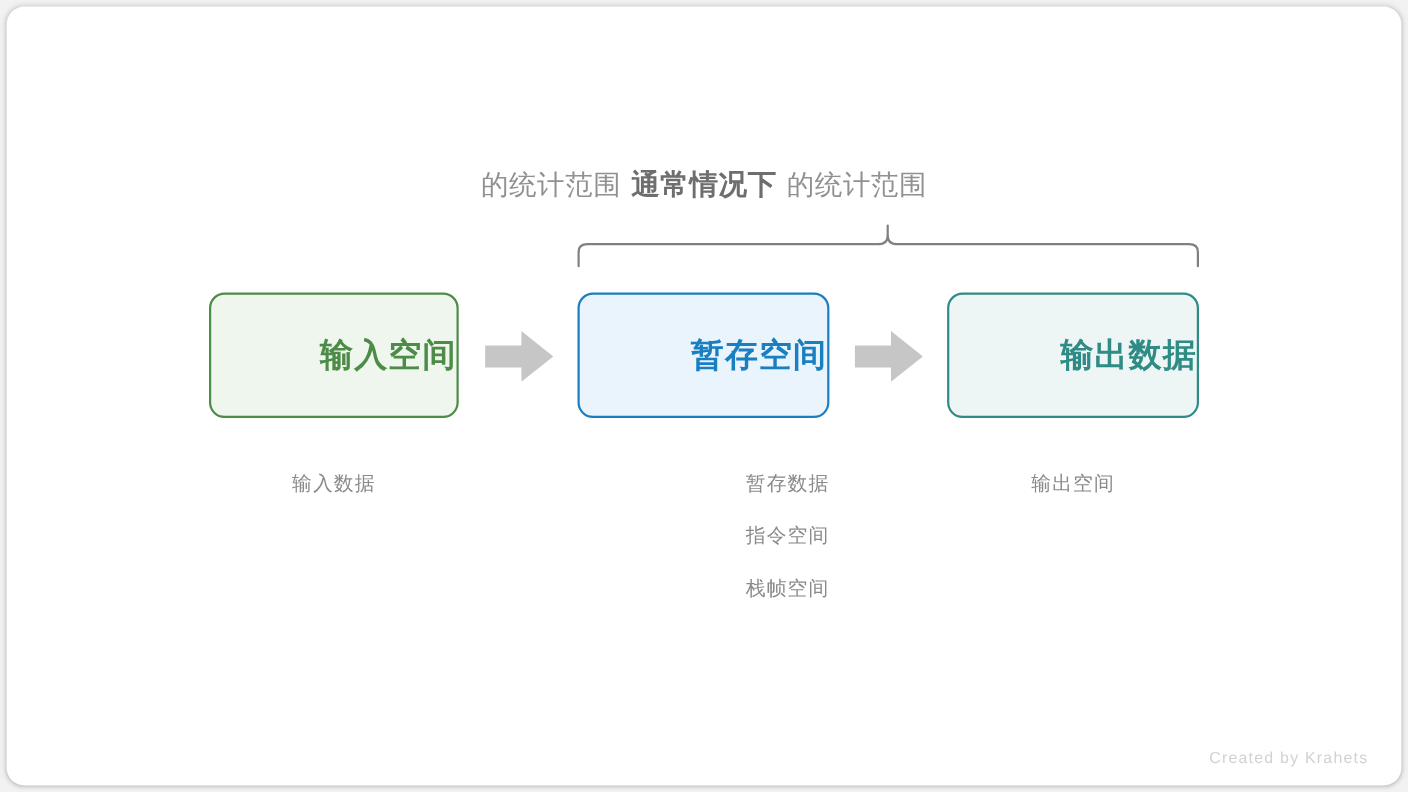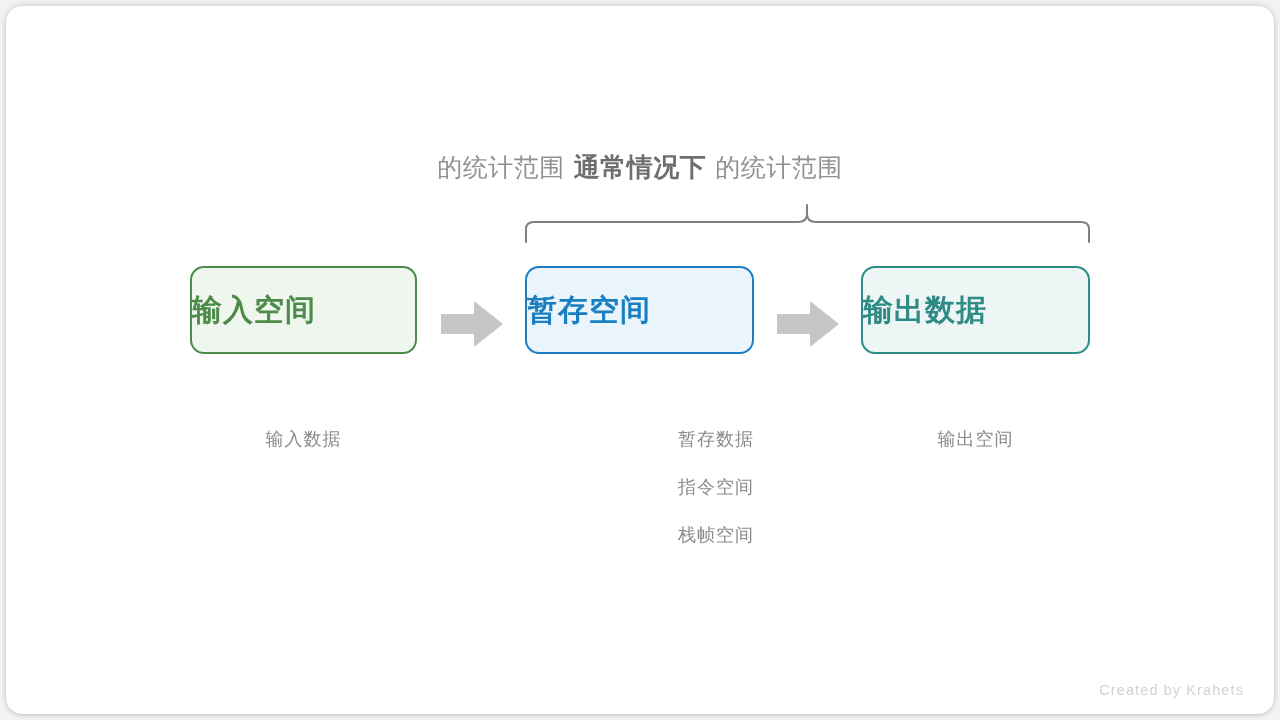--- a/index.html
+++ b/index.html
@@ -58,28 +58,28 @@
     top: 196px;
     width: 585px;
     height: 56px;
   }
 
   
   .box {
     position: absolute;
     top: 266px;
     width: 227px;
-    height: 88px;
+    height: 114px;
     border-radius: 14px;
     border-width: 2px;
     border-style: solid;
     box-sizing: border-box;
     display: flex;
     align-items: center;
-    justify-content: flex-start;
+    justify-content: flex-end;
     font-size: 30px;
     font-weight: bold;
     letter-spacing: 1px;
   }
   .box-input  { left: 190px; border-color: #4d8b48; background: #eff6ed; color: #4d8b48; }
   .box-temp   { left: 525px; border-color: #1a7fc1; background: #e9f4fc; color: #1a7fc1; width: 229px; }
   .box-output { left: 861px; border-color: #2f8b85; background: #edf6f4; color: #2f8b85; width: 229px; }
 
   
   .arrow {

